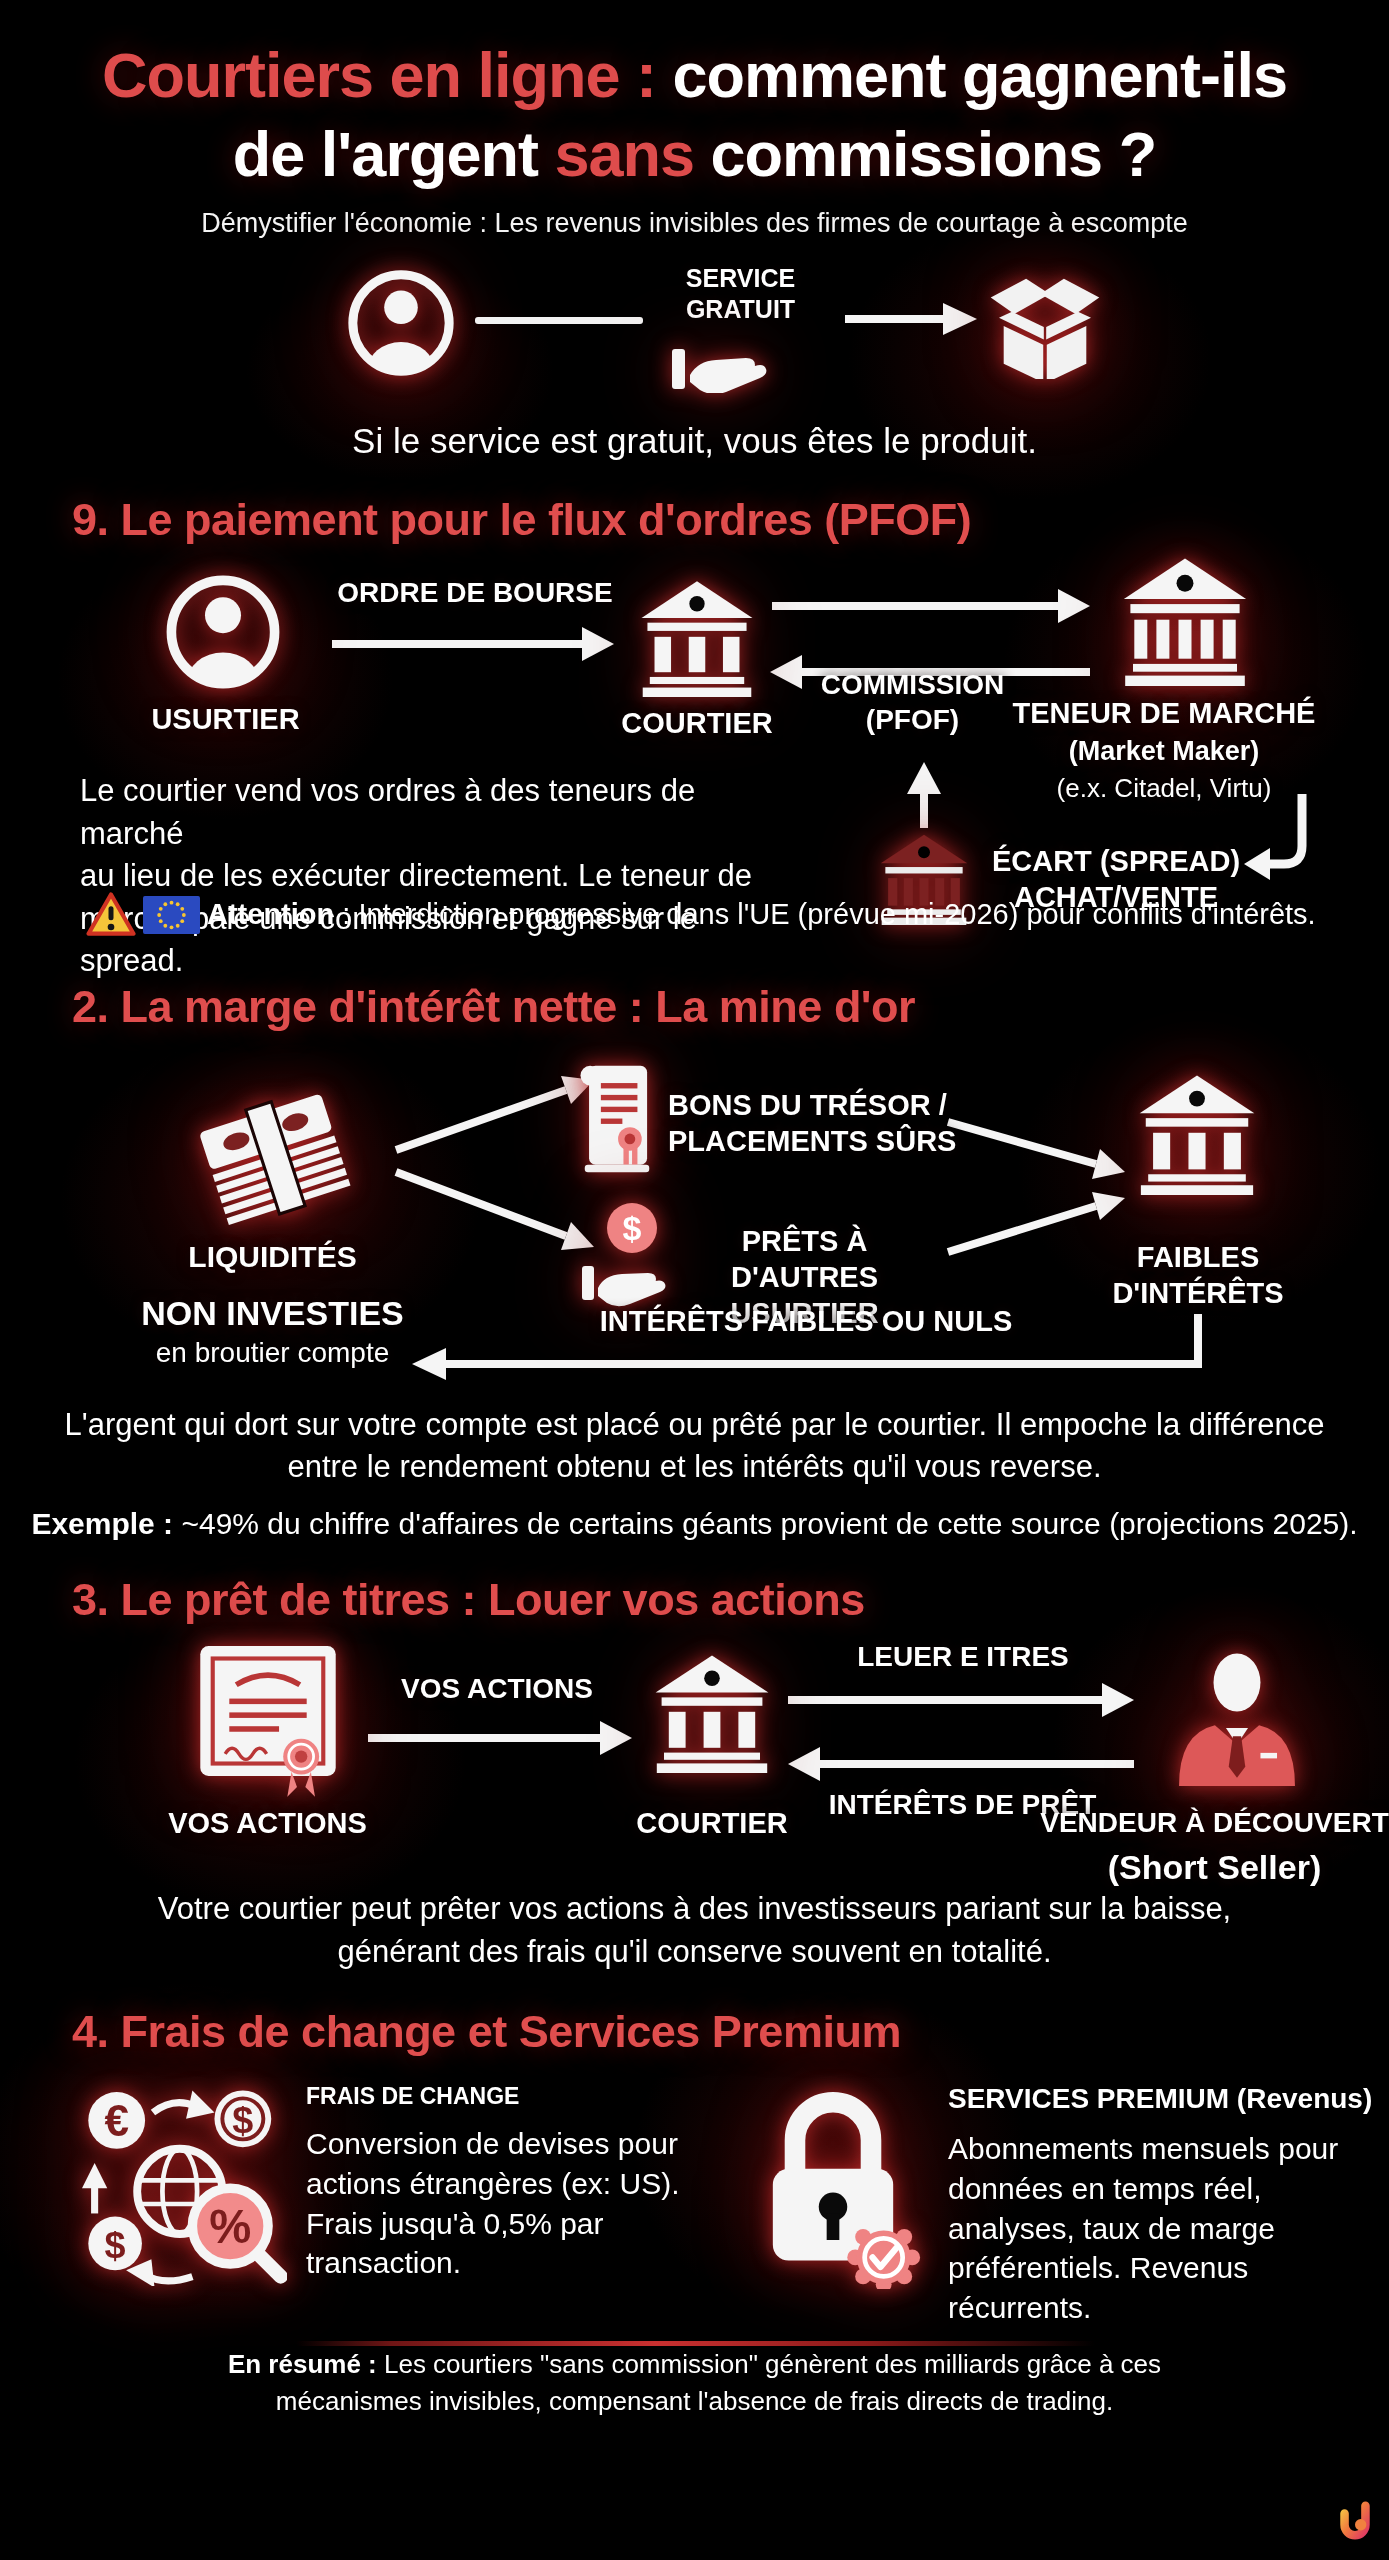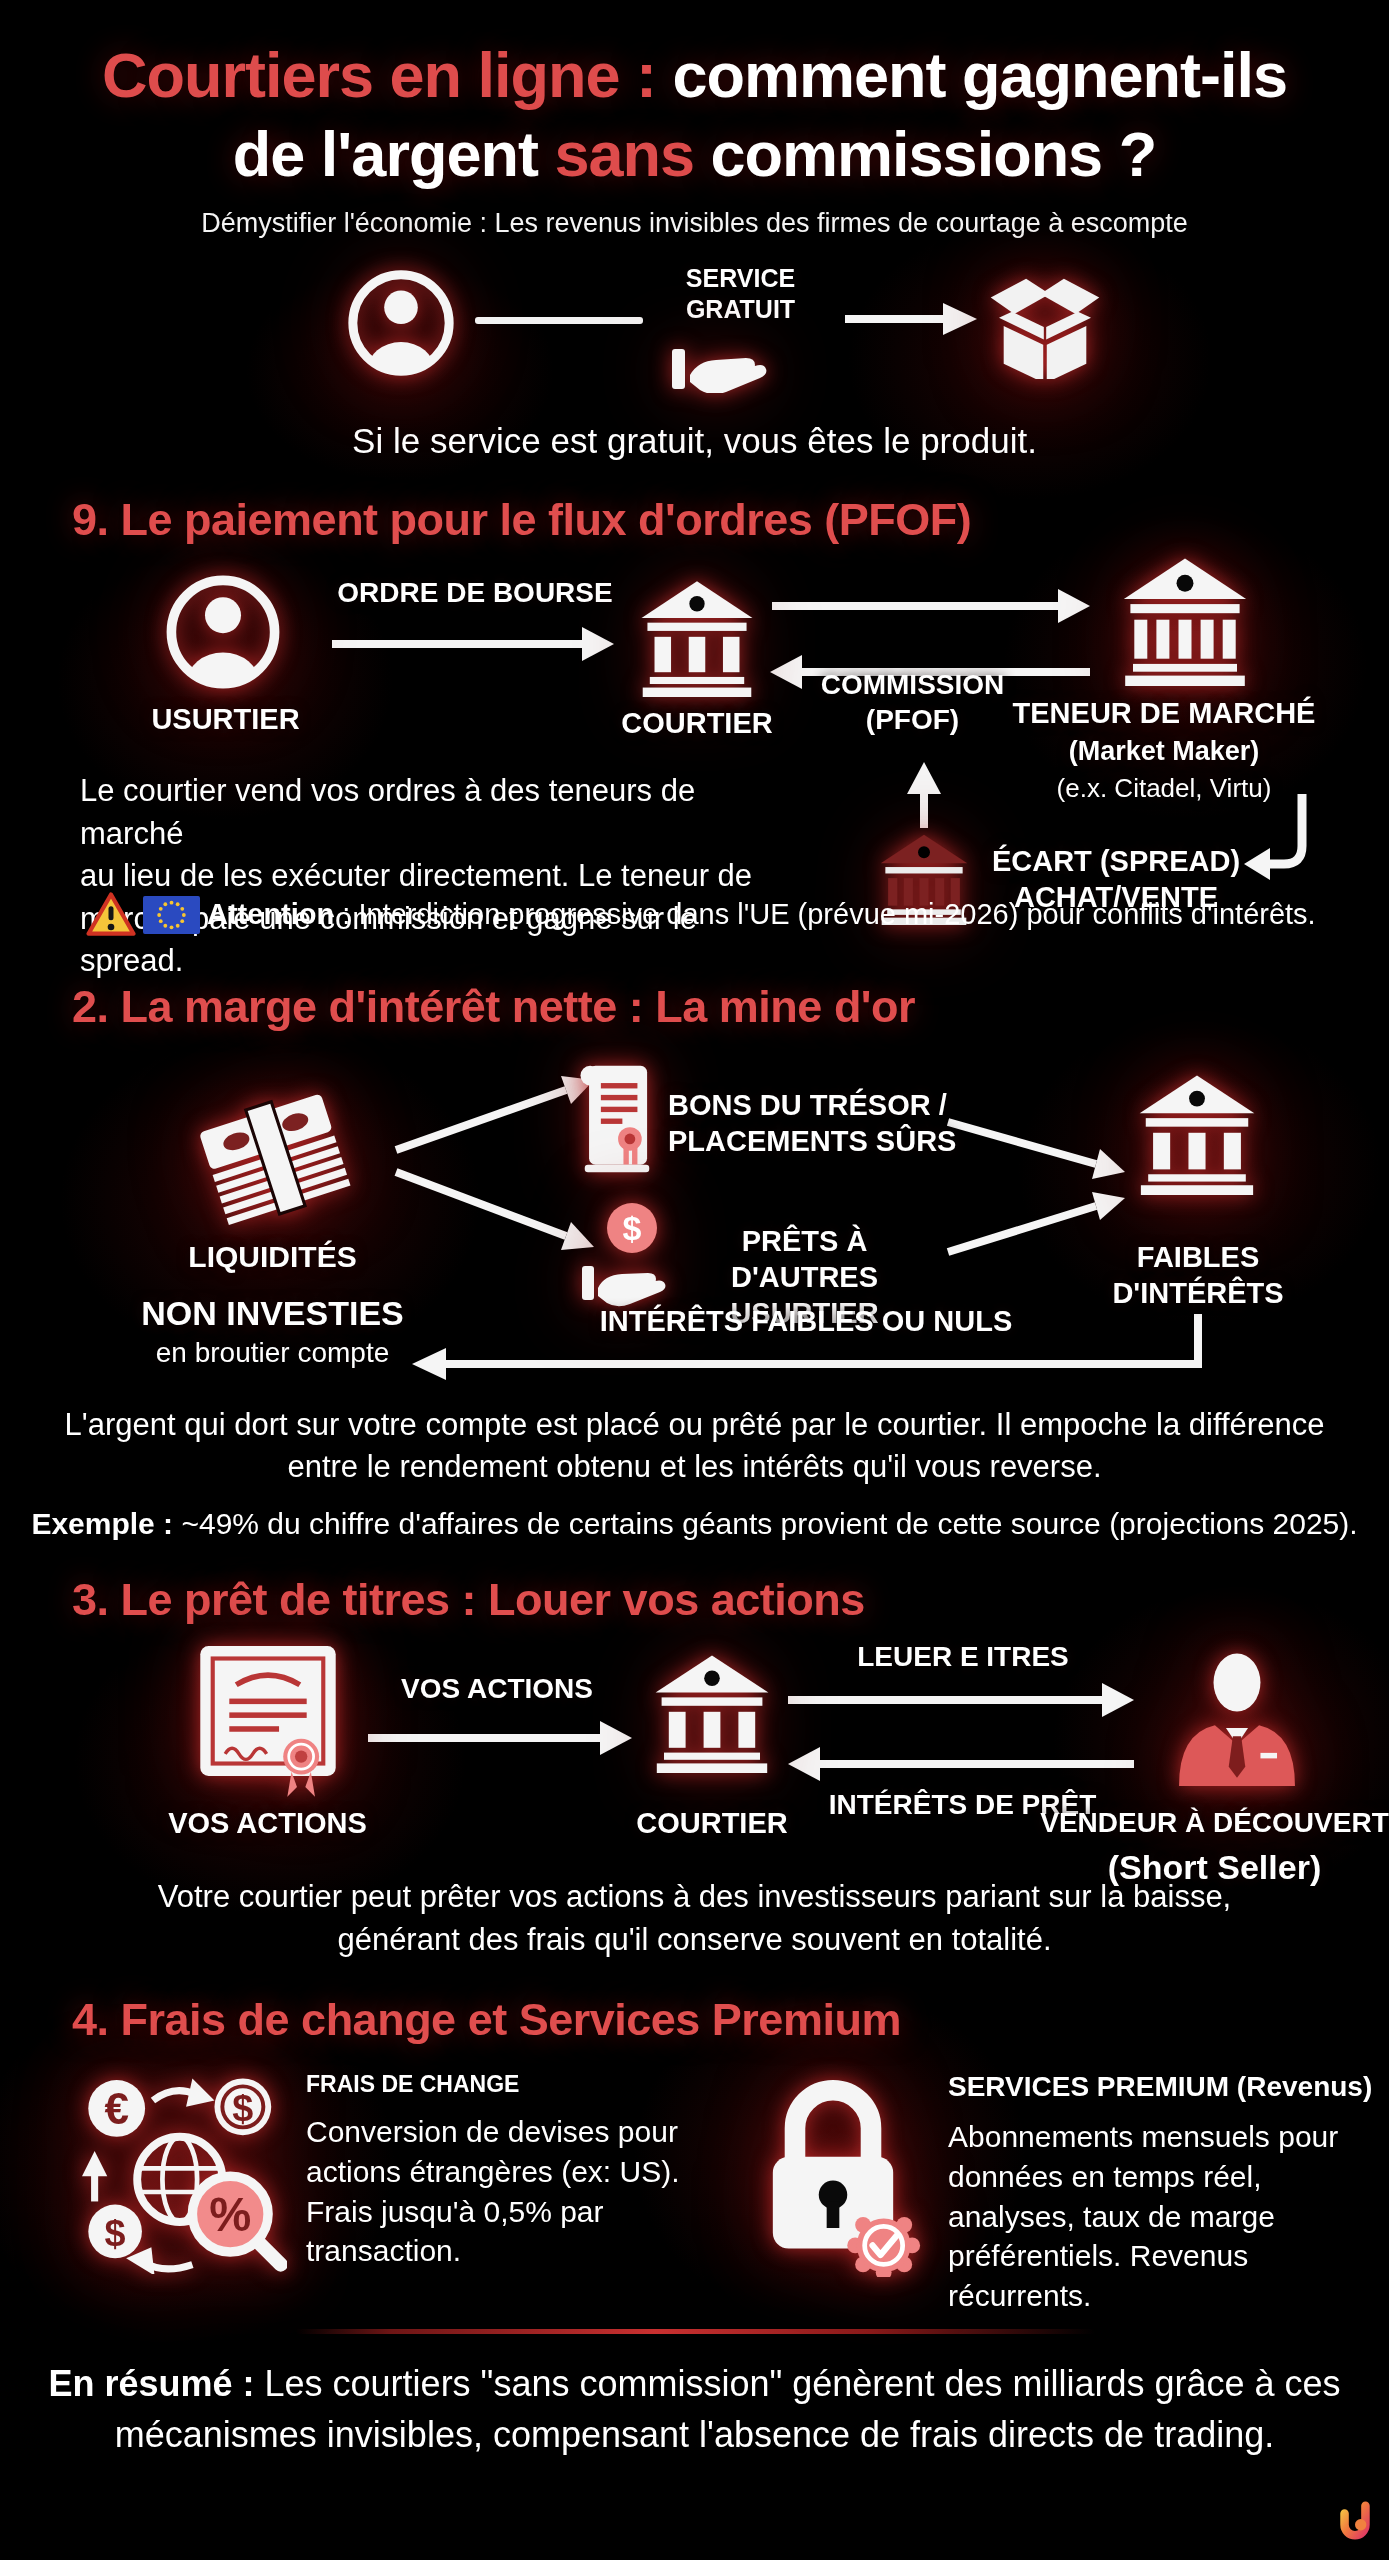--- a/index.html
+++ b/index.html
@@ -31,21 +31,21 @@
   .abs{position:absolute;}
   .lbl{position:absolute;font-weight:700;text-align:center;line-height:1.24;
     text-shadow:0 0 12px rgba(0,0,0,.9),0 0 18px rgba(255,130,130,.12);}
   .body-txt{font-size:31px;line-height:1.37;}
   .center{text-align:center;}
   .arrow-layer{position:absolute;left:0;top:0;}
   .att-row{position:absolute;display:flex;align-items:center;gap:7px;}
   .att-txt{font-size:29px;}
   .divider{margin:24px auto 0;width:800px;height:5px;border-radius:3px;
     background:linear-gradient(90deg,transparent,#6e1515 12%,#c93030 45%,#8a1a1a 72%,transparent);}
-  .summary{margin-top:24px;text-align:center;font-size:36px;line-height:1.42;}
+  .summary{text-align:center;font-size:26px;line-height:1.42;}
   .fourcol-title{font-size:23px;font-weight:700;}
   .fourcol-title.small{font-size:28px;}
   .fourcol-body{margin-top:14px;font-size:30px;line-height:1.33;}
 </style>
 </head>
 <body>
 
 <div id="poster">
 
   <div class="title">
@@ -316,21 +316,21 @@
       <path d="M8,100 Q8,62 34,56 L50,70 L66,56 Q92,62 92,100 Z" fill="#dd5858"></path>
       <polygon points="42,58 58,58 50,70" fill="#f5f5f5"></polygon>
       <polygon points="47,64 53,64 56,86 50,94 44,86" fill="#7e1d1d"></polygon>
       <rect x="67" y="76" width="12" height="4" fill="#f5f5f5"></rect>
     </svg>
     <div class="lbl" style="left:1040px;top:168px;width:349px">
       <div style="font-size:28px">VENDEUR À DÉCOUVERT</div>
       <div style="font-size:34px;margin-top:5px">(Short Seller)</div>
     </div>
   </div>
-  <div class="body-txt pre center" style="margin-top:6px">Votre courtier peut prêter vos actions à des investisseurs pariant sur la baisse,
+  <div class="body-txt pre center" style="margin-top:18px">Votre courtier peut prêter vos actions à des investisseurs pariant sur la baisse,
 générant des frais qu'il conserve souvent en totalité.</div>
 
   <div class="sec-h">4. Frais de change et Services Premium</div>
   <div class="diag" style="height:240px;margin-top:16px">
     <svg class="abs glow" style="left:82px;top:4px" width="205" height="205" viewBox="0 0 130 130">
       <circle cx="62" cy="70" r="27" fill="none" stroke="#f5f5f5" stroke-width="5"></circle>
       <ellipse cx="62" cy="70" rx="11" ry="27" fill="none" stroke="#f5f5f5" stroke-width="3"></ellipse>
       <line x1="36" y1="63" x2="88" y2="63" stroke="#f5f5f5" stroke-width="3"></line>
         <line x1="36" y1="78" x2="88" y2="78" stroke="#f5f5f5" stroke-width="3"></line>
       <circle cx="22" cy="25" r="18" fill="#f5f5f5"></circle>

